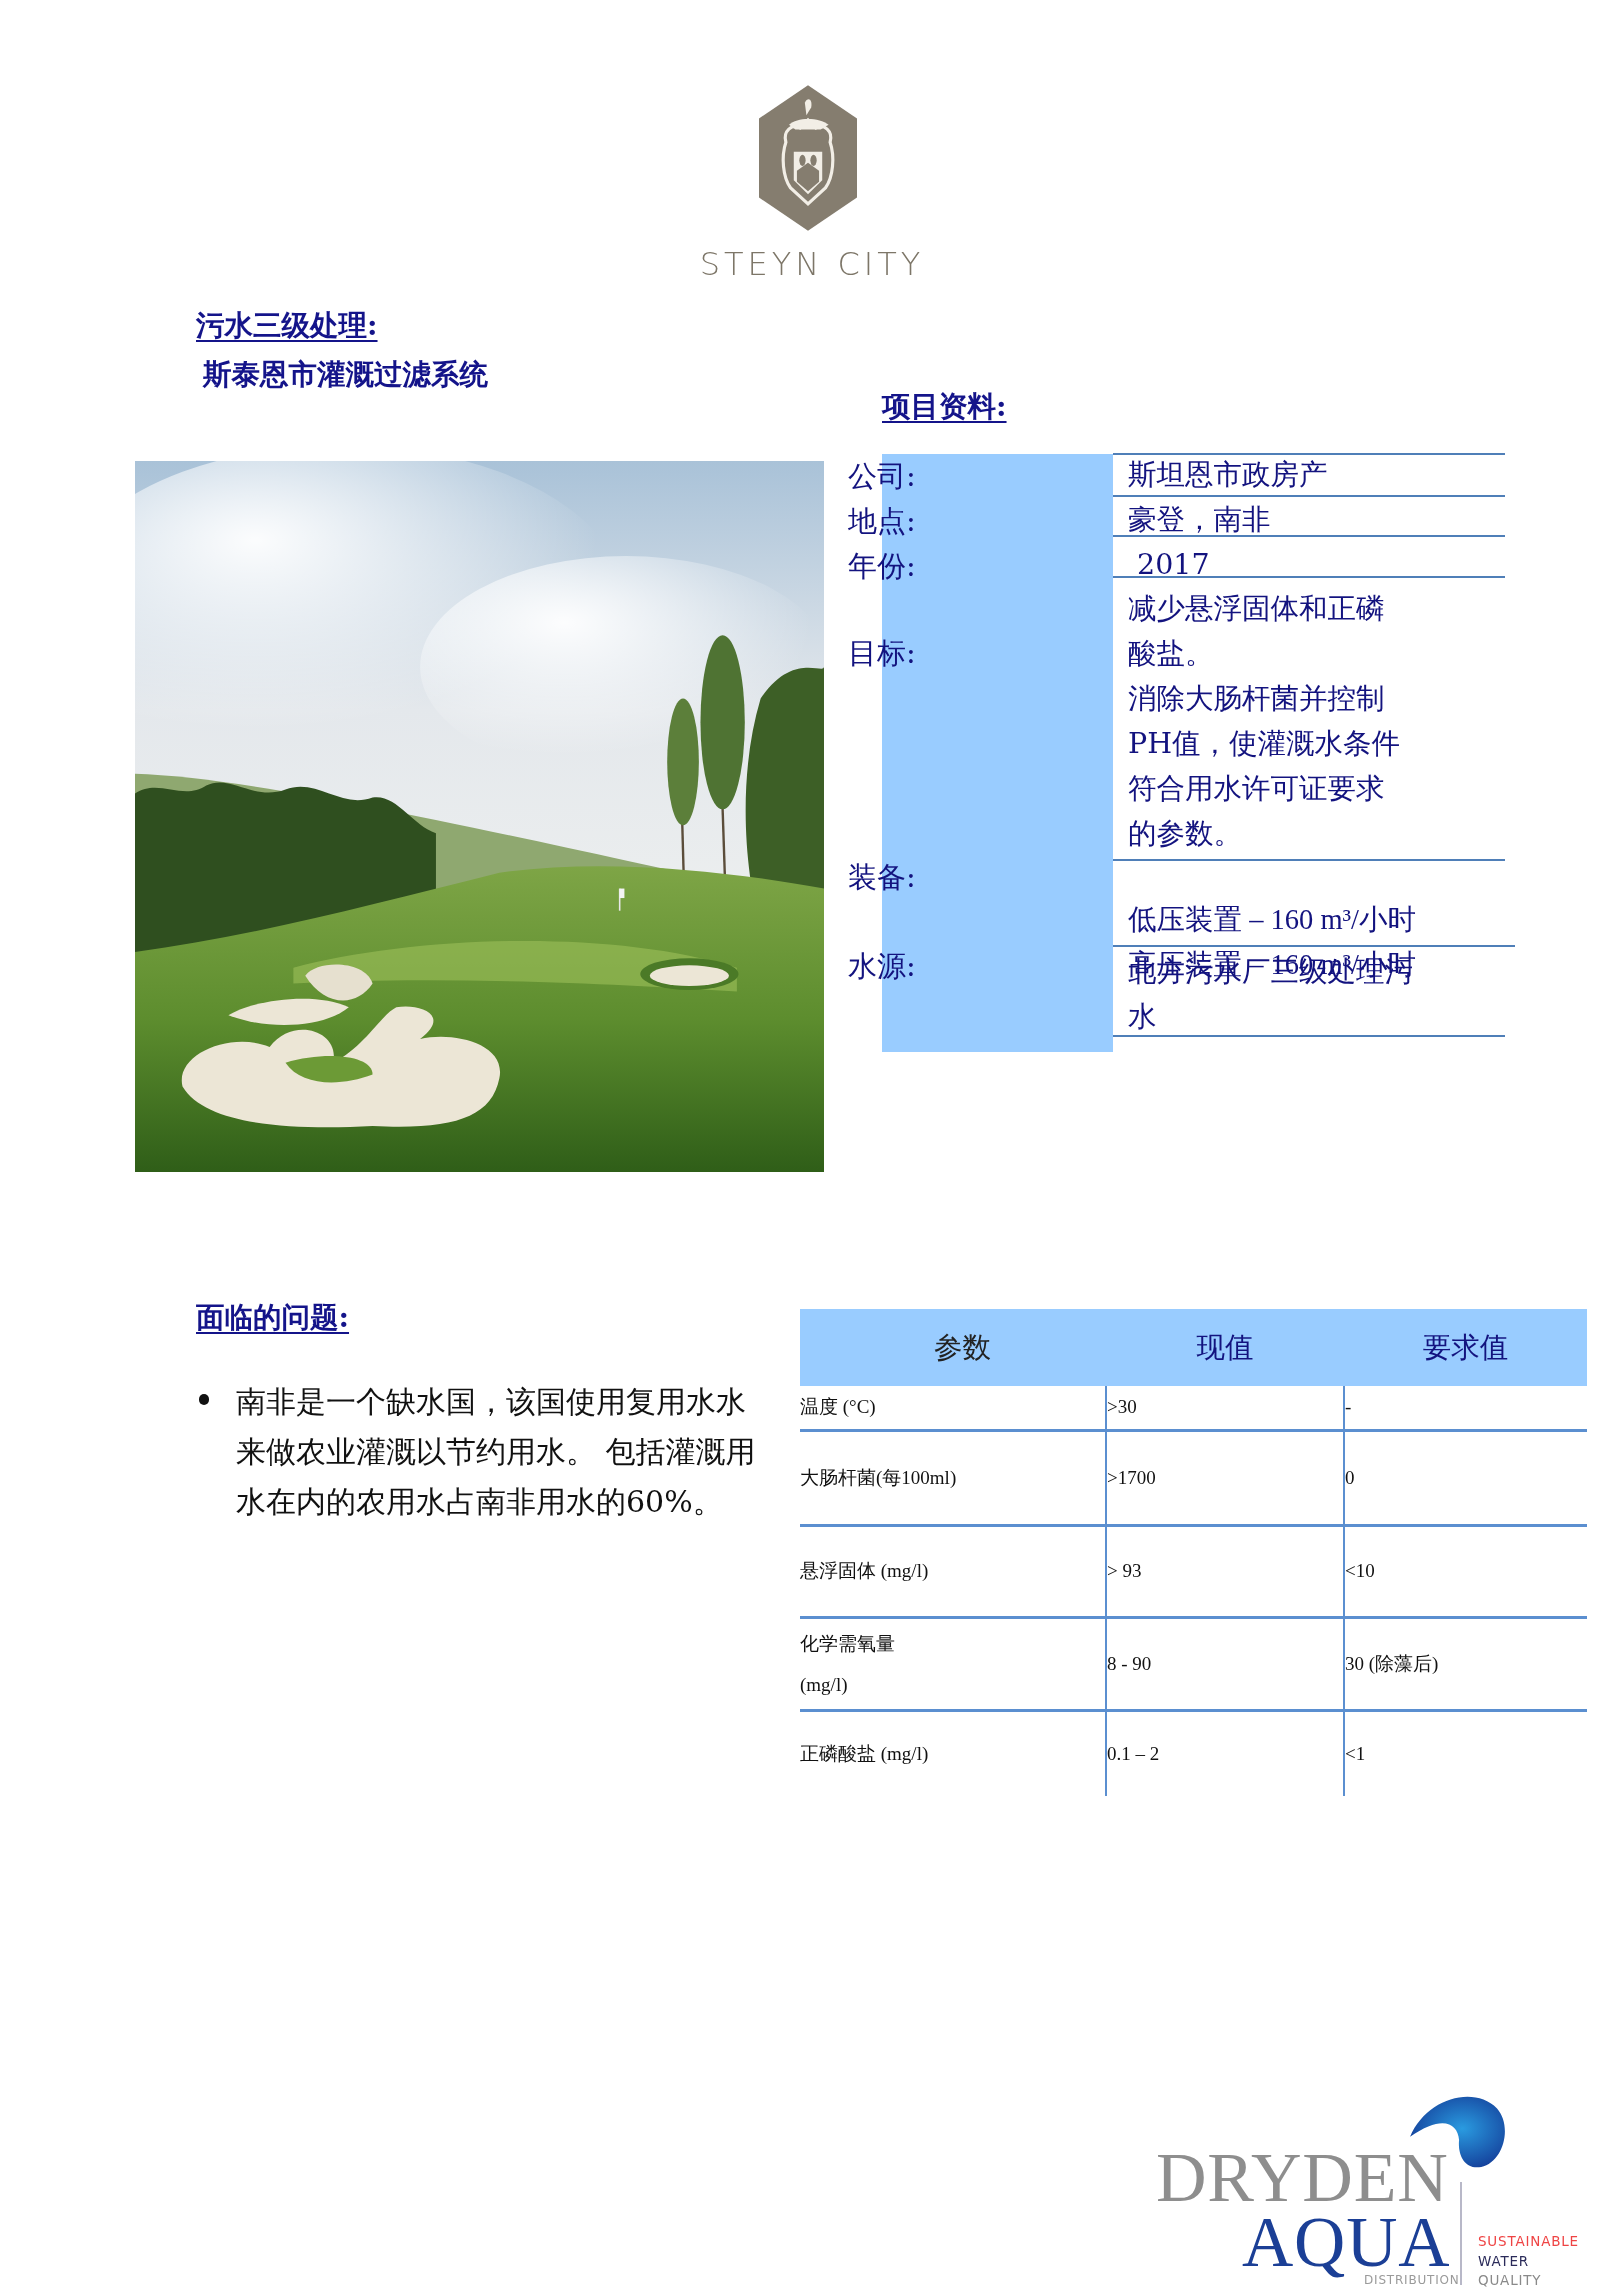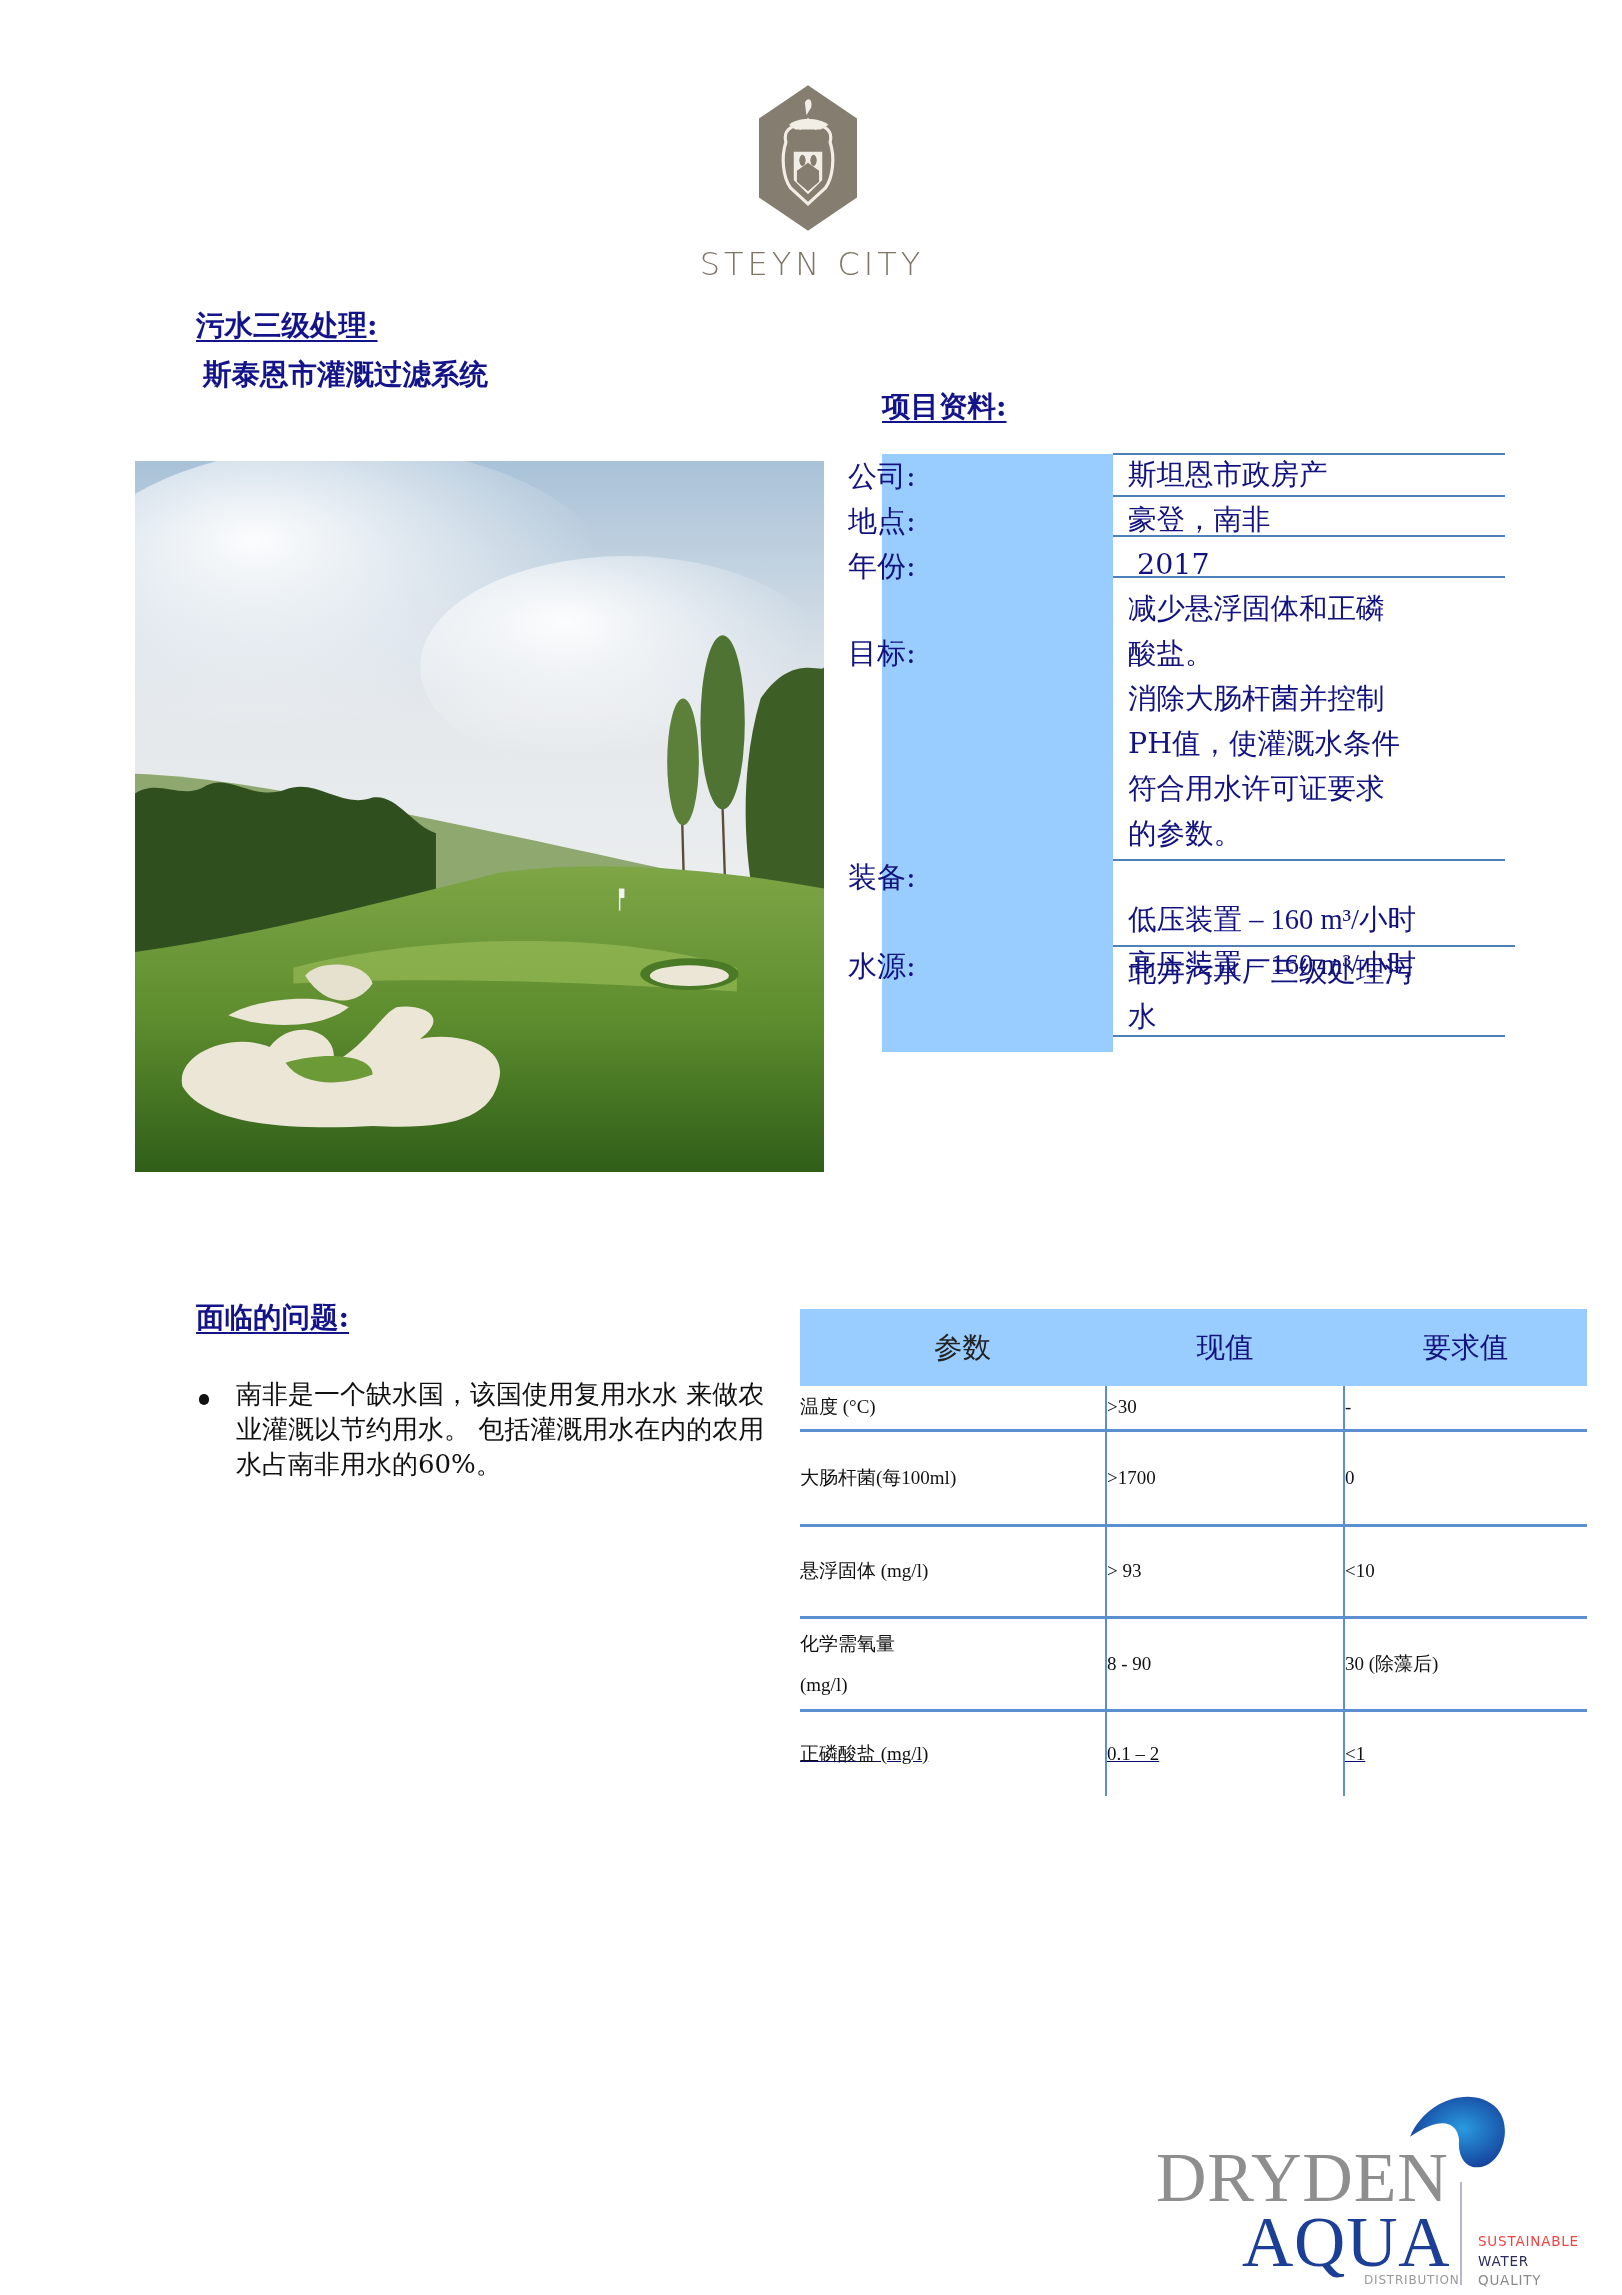--- a/index.html
+++ b/index.html
@@ -27,31 +27,31 @@
       text-decoration: underline; text-underline-offset: 4.8px; text-decoration-thickness: 2.4px; }
     .info-label-col { position: absolute; left: 882px; top: 454px; width: 231px; height: 598px; background: #99ccff; }
     .info-label { position: absolute; left: 848px; font-size: 29px; color: #13137f; }
     .info-rule { position: absolute; left: 1113px; height: 2.4px; background: #4f7fb8; }
     .info-value { position: absolute; left: 1128px; font-size: 28.5px; color: #13137f; line-height: 45px; white-space: pre; }
 
     
     .problems-heading { position: absolute; left: 196px; top: 1299px; font-size: 28.5px; font-weight: bold; color: #14148a;
       text-decoration: underline; text-underline-offset: 4.8px; text-decoration-thickness: 2.4px; }
     .problems-list { position: absolute; left: 196px; top: 1377px; width: 570px; list-style: none; }
-    .problems-list li { position: relative; padding-left: 40px; font-size: 26px; line-height: 35px; color: #111; margin-bottom: 3.2px; }
+    .problems-list li { position: relative; padding-left: 40px; font-size: 30px; line-height: 50px; color: #111; margin-bottom: 3.2px; }
     .problems-list .bullet { position: absolute; left: 3.2px; top: 17.4px; width: 10.3px; height: 10.3px; border-radius: 50%; background: #111; }
 
     
     .param-table { position: absolute; left: 800px; top: 1309px; width: 787px; border-collapse: collapse; }
     .param-table th { background: #99ccff; height: 77px; font-weight: normal; font-size: 28.5px; color: #13137f; }
     .param-table th:first-child { color: #222; padding-left: 19px; }
     .param-table td { font-size: 19px; text-align: left; color: #111; font-family: "Liberation Serif", serif; }
     .param-table td + td, .param-table tbody th + th { border-left: 2.4px solid #5b8fd0; }
     .param-table tbody tr { border-bottom: 3.2px solid #5b8fd0; }
-    .param-table tbody tr:last-child { border-bottom: none; text-decoration: underline; }
+    .param-table tbody tr:last-child { border-bottom: none; }
     .col1 { width: 306px; } .col2 { width: 238px; } .col3 { width: 243px; }
 
     
     .dryden-logo { position: absolute; left: 1156px; top: 2083px; width: 444px; height: 206px; }
     .dryden-word { position: absolute; left: 0; top: 55px; font-family: "Liberation Serif", serif; font-size: 70px;
       color: #8e8e8e; letter-spacing: 0.8px; }
     .aqua-word { position: absolute; left: 86px; top: 119px; font-family: "Liberation Serif", serif; font-size: 71px;
       color: #1b3f96; letter-spacing: 0.8px; }
     .distribution { position: absolute; left: 208px; top: 190px; font-family: "DejaVu Sans", sans-serif; font-size: 12px;
       color: #9a9a9a; letter-spacing: 0.8px; }

